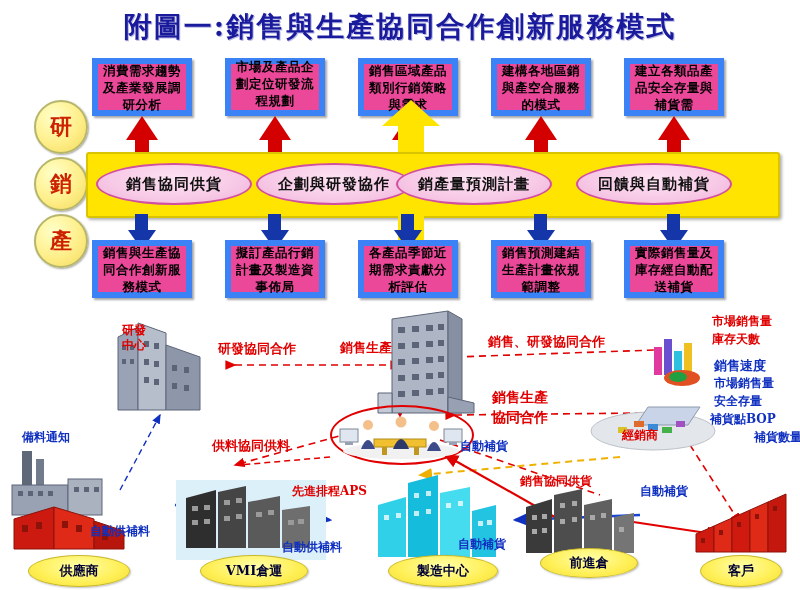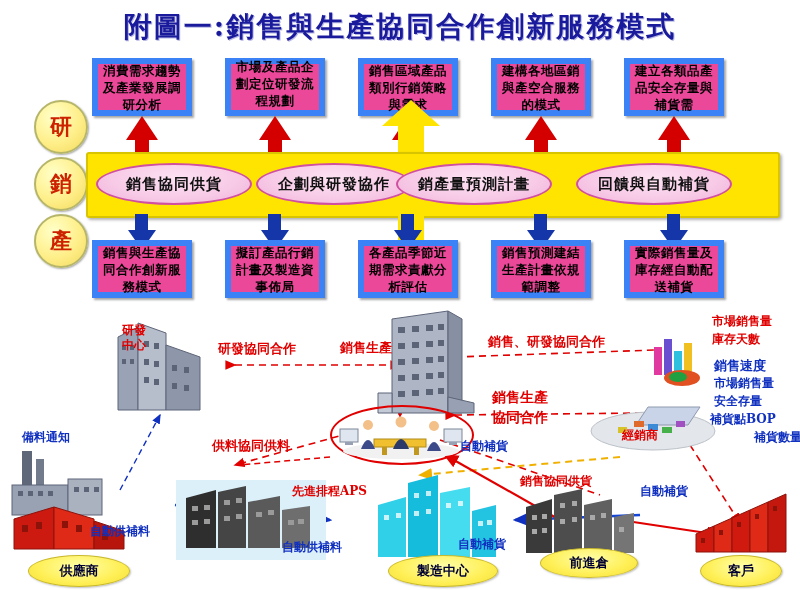--- a/index.html
+++ b/index.html
@@ -389,20 +389,23 @@
             <rect x="60" y="18" width="6" height="5"></rect>
           <rect x="48" y="36" width="6" height="5"></rect>
             <rect x="60" y="34" width="6" height="5"></rect>
           <rect x="80" y="32" width="6" height="5"></rect>
             <rect x="92" y="30" width="6" height="5"></rect>
           <rect x="112" y="40" width="6" height="5"></rect>
             <rect x="122" y="39" width="6" height="5"></rect>
         </g>
       </svg>
     </div>
+    <div class="ellipse-label" style="left:200px;top:250px;width:106px;height:30px;">
+      <span>VMI倉運</span>
+    </div>
 
     <div class="bld" style="left:372px;top:160px;">
       <svg width="130" height="100" viewBox="0 0 130 100">
         <polygon points="6,92 6,40 34,32 34,92" fill="#2fd0e8"></polygon>
         <polygon points="36,92 36,18 66,10 66,92" fill="#15bcdc"></polygon>
         <polygon points="68,92 68,28 98,22 98,92" fill="#45dcf0"></polygon>
         <polygon points="100,92 100,46 124,40 124,92" fill="#22c4e2"></polygon>
         <g fill="#ffffff" opacity=".75">
           <rect x="12" y="50" width="5" height="5"></rect>
             <rect x="24" y="48" width="5" height="5"></rect>

